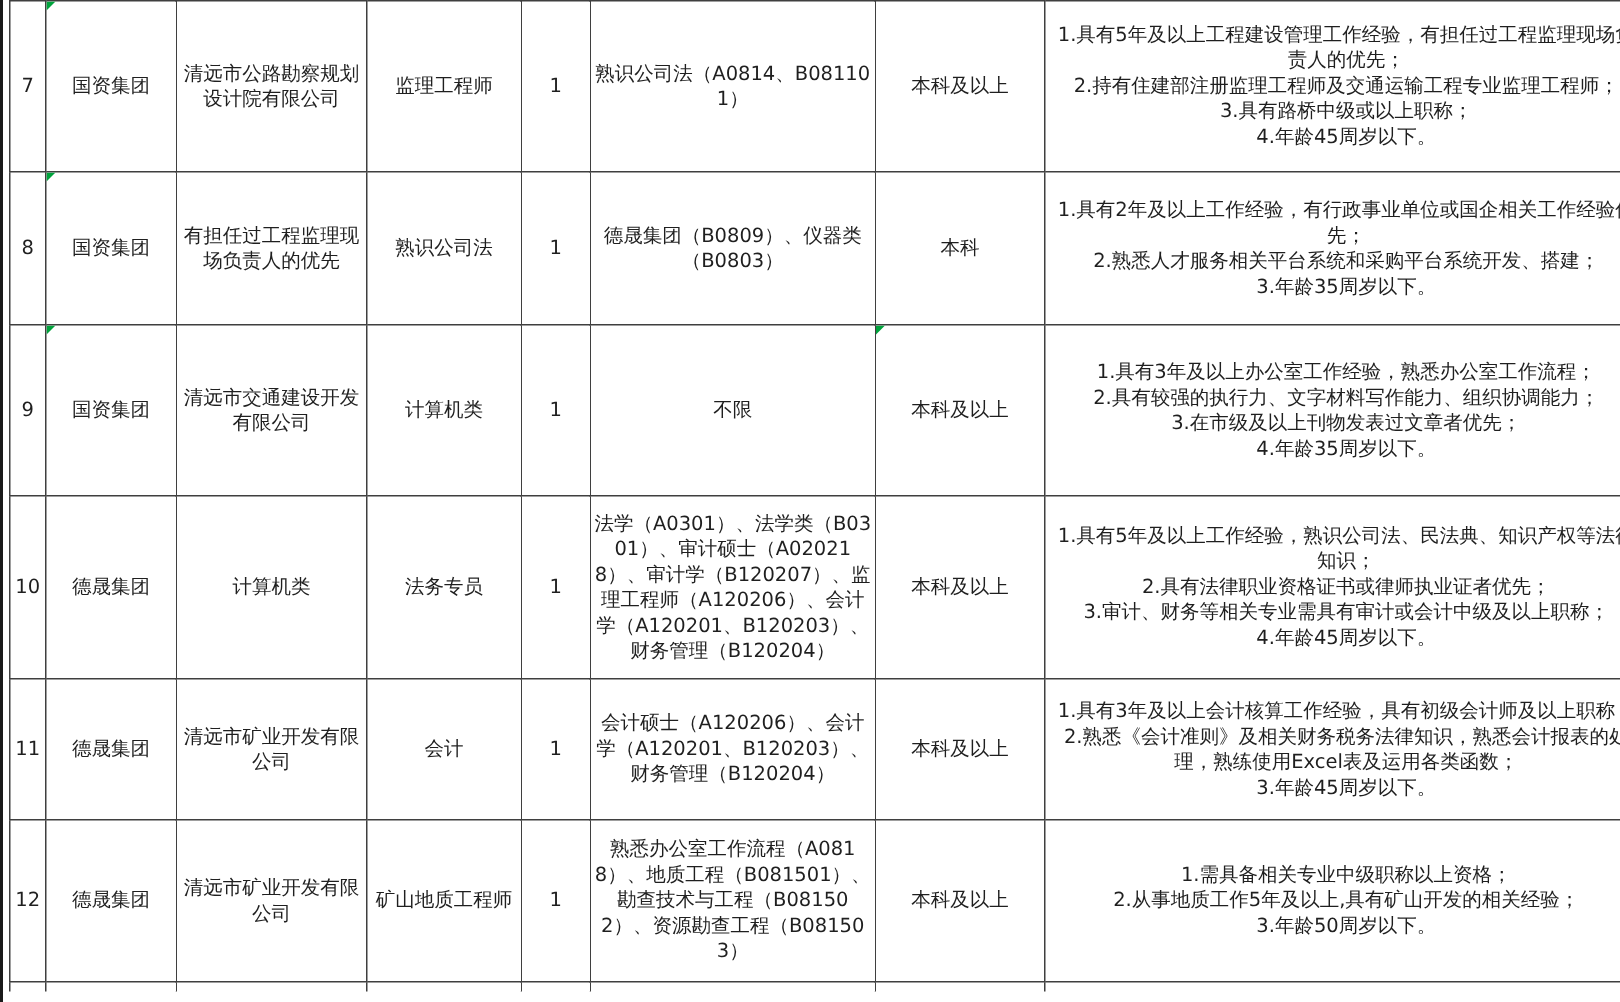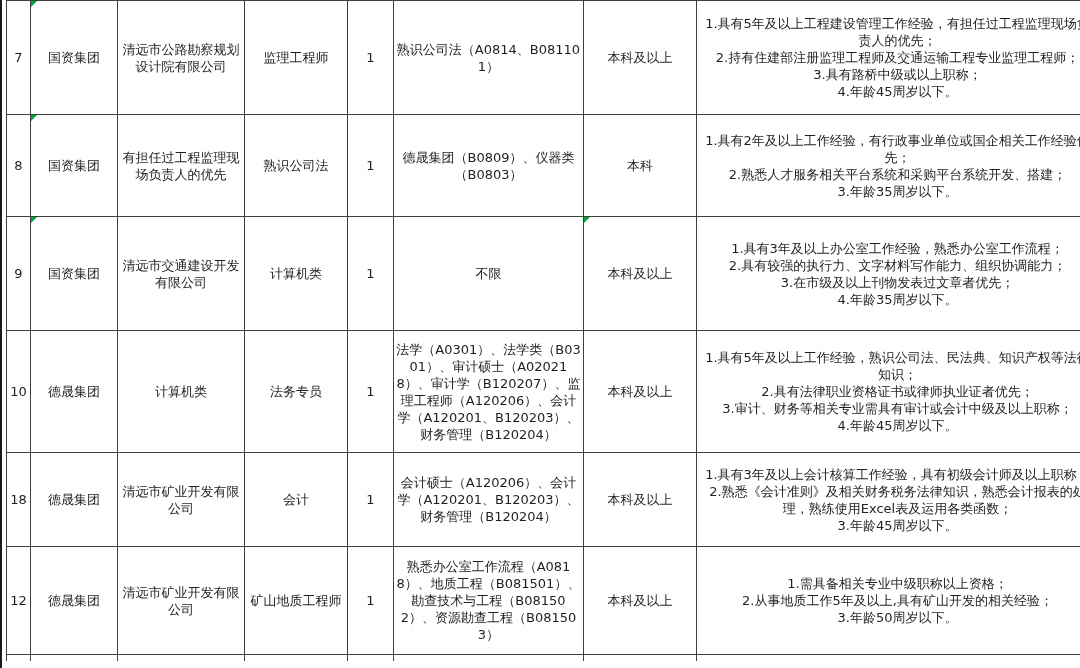--- a/index.html
+++ b/index.html
@@ -136,21 +136,21 @@
         <td>1</td>
         <td>法学（A0301）、法学类（B0301）、审计硕士（A020218）、审计学（B120207）、监理工程师（A120206）、会计学（A120201、B120203）、财务管理（B120204）</td>
         <td>本科及以上</td>
         <td class="req">1.具有5年及以上工作经验，熟识公司法、民法典、知识产权等法律知识；
 2.具有法律职业资格证书或律师执业证者优先；
 3.审计、财务等相关专业需具有审计或会计中级及以上职称；
 4.年龄45周岁以下。</td>
       </tr>
 
       <tr class="h11">
-        <td>18</td>
+        <td>11</td>
         <td>德晟集团</td>
         <td>清远市矿业开发有限公司</td>
         <td>会计</td>
         <td>1</td>
         <td>会计硕士（A120206）、会计学（A120201、B120203）、财务管理（B120204）</td>
         <td>本科及以上</td>
         <td class="req">1.具有3年及以上会计核算工作经验，具有初级会计师及以上职称；
 2.熟悉《会计准则》及相关财务税务法律知识，熟悉会计报表的处理，熟练使用Excel表及运用各类函数；
 3.年龄45周岁以下。</td>
       </tr>

